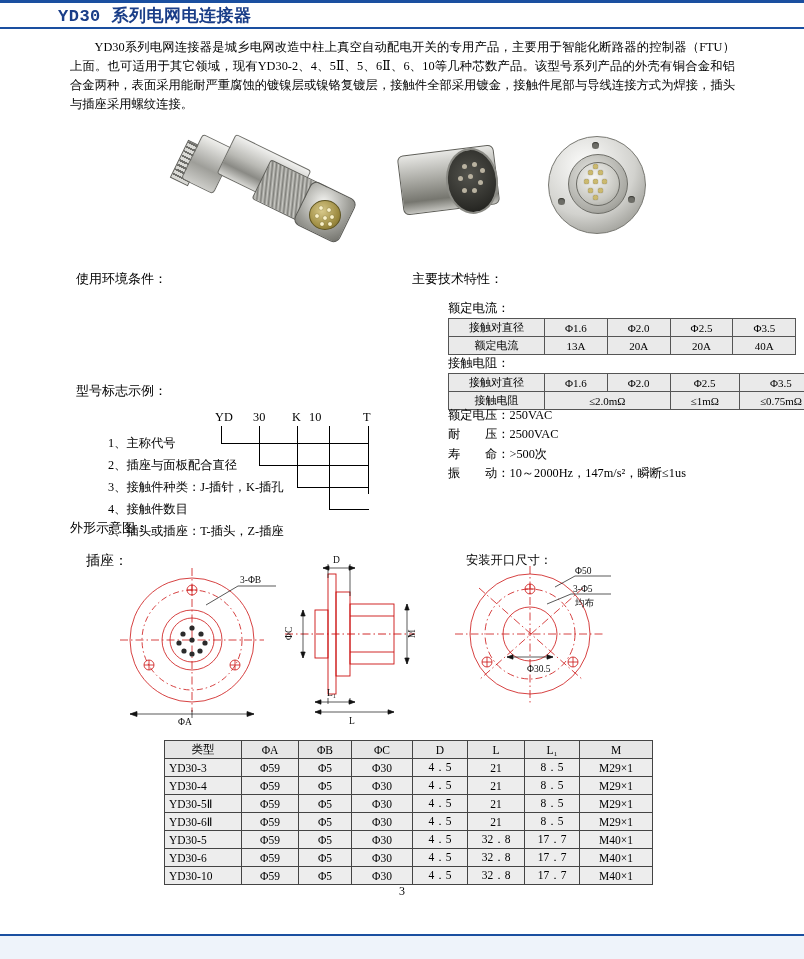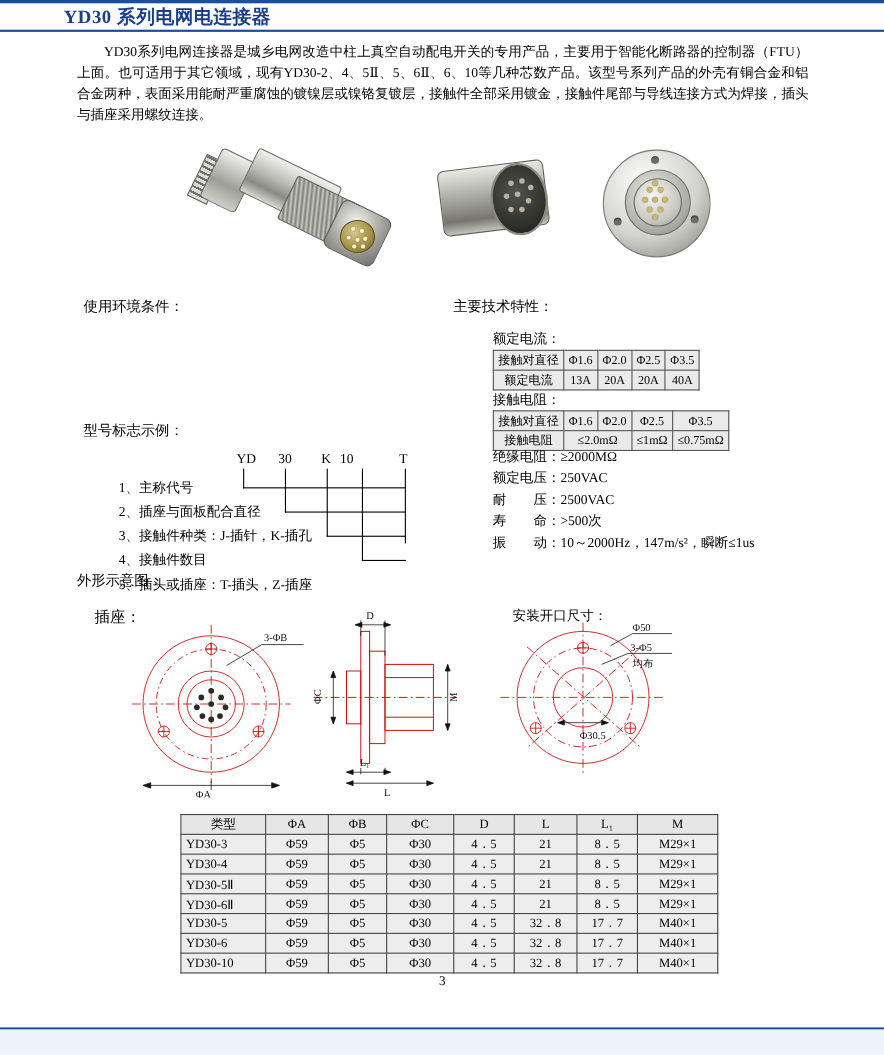--- a/index.html
+++ b/index.html
@@ -31,21 +31,21 @@
   .title-rule-top {
     position: absolute;
     left: 0; top: 0;
     width: 804px; height: 3px;
     background: #1a4fa0;
   }
   .title-text {
     position: absolute;
     left: 58px;
     top: 4px;
-    font-family: Liberation Serif, serif;
+    font-family: Liberation Mono, monospace;
     font-weight: bold;
     font-size: 17px;
     color: #1a3e88;
     letter-spacing: 0.5px;
   }
   .title-rule-bottom {
     position: absolute;
     left: 0; top: 27px;
     width: 804px; height: 2px;
     background: #1a4fa0;
@@ -241,21 +241,21 @@
   #tech-sub-current { left: 448px; top: 300px; }
   #tech-sub-resist { left: 448px; top: 355px; }
   table.spec {
     position: absolute;
     border-collapse: collapse;
     font-size: 11px;
     background: #eaeaea;
   }
   table.spec td {
     border: 1px solid #555;
-    padding: 1px 4px;
+    padding: 1px 20px;
     text-align: center;
     white-space: nowrap;
     font-family: "Liberation Serif", serif;
   }
   #tbl-current { left: 448px; top: 318px; }
   #tbl-resist { left: 448px; top: 373px; }
   .tech-list {
     position: absolute;
     left: 448px;
     top: 406px;
@@ -449,21 +449,20 @@
     <tr>
       <td>接触电阻</td>
       <td colspan="2">≤2.0mΩ</td>
       <td>≤1mΩ</td>
       <td>≤0.75mΩ</td>
     </tr>
   </tbody>
     </table>
 
   <div class="tech-list">
-    <div>绝缘电阻：≥2000MΩ</div>
     <div>额定电压：250VAC</div>
     <div>耐　　压：2500VAC</div>
     <div>寿　　命：&gt;500次</div>
     <div>振　　动：10～2000Hz，147m/s²，瞬断≤1us</div>
   </div>
 
   <div class="sec-head" id="model-head">型号标志示例：</div>
 
   <div class="model-codes" style="left:215px">YD</div>
   <div class="model-codes" style="left:253px">30</div>

